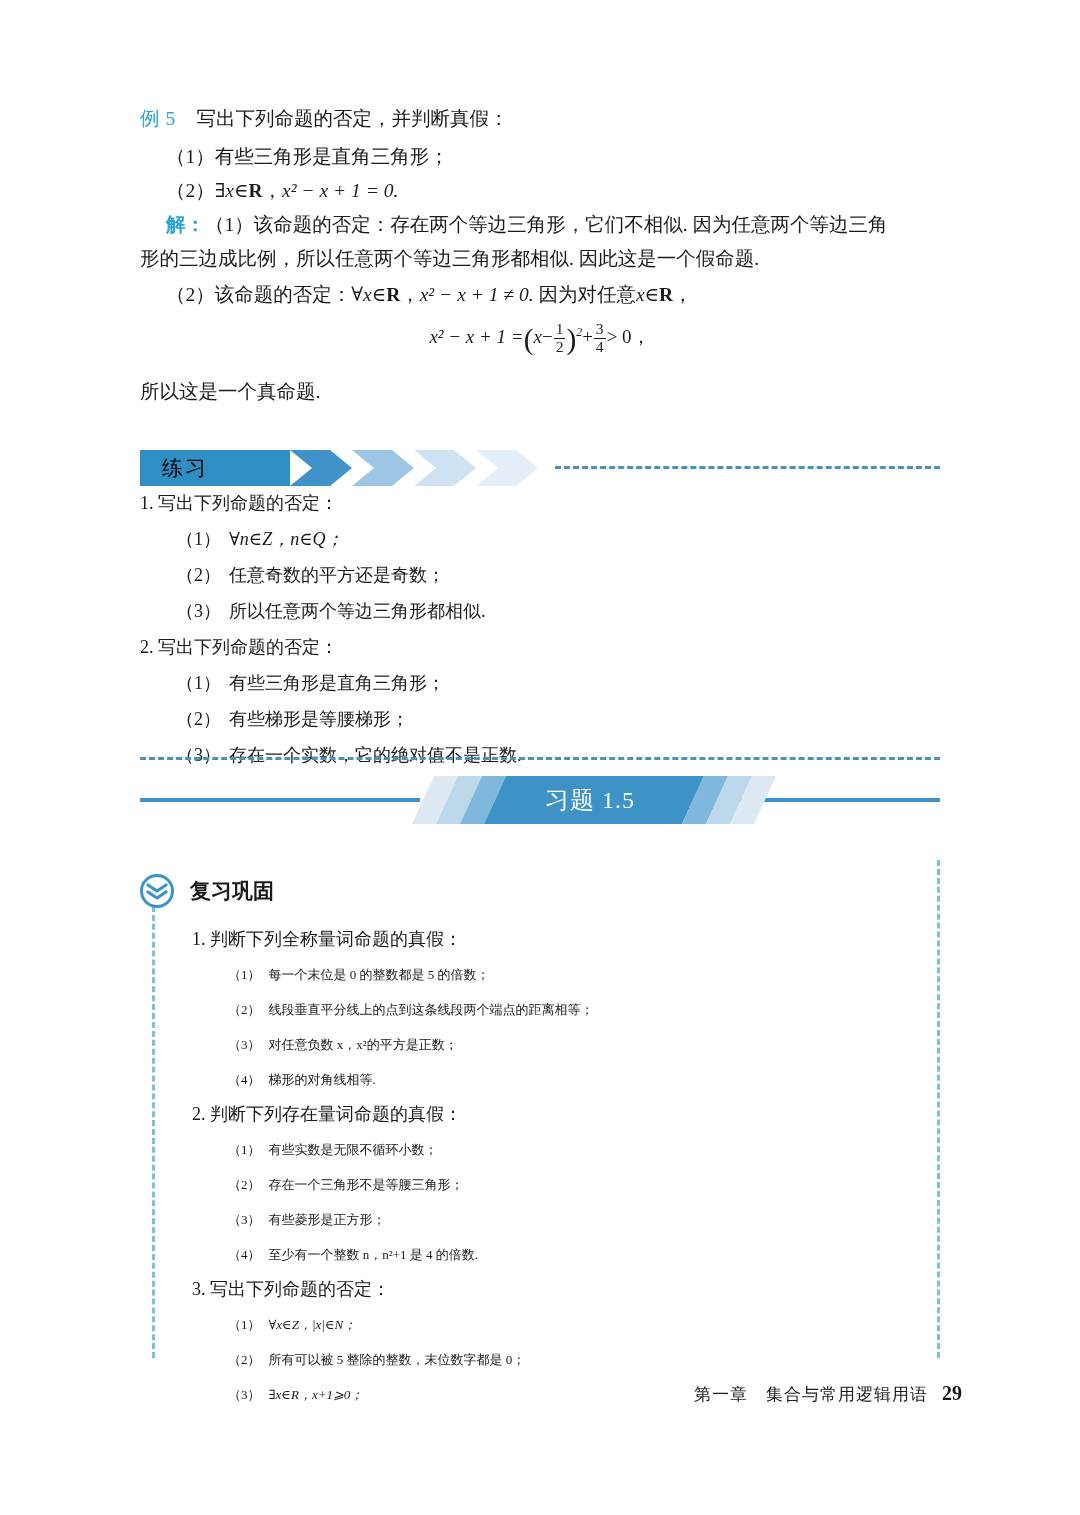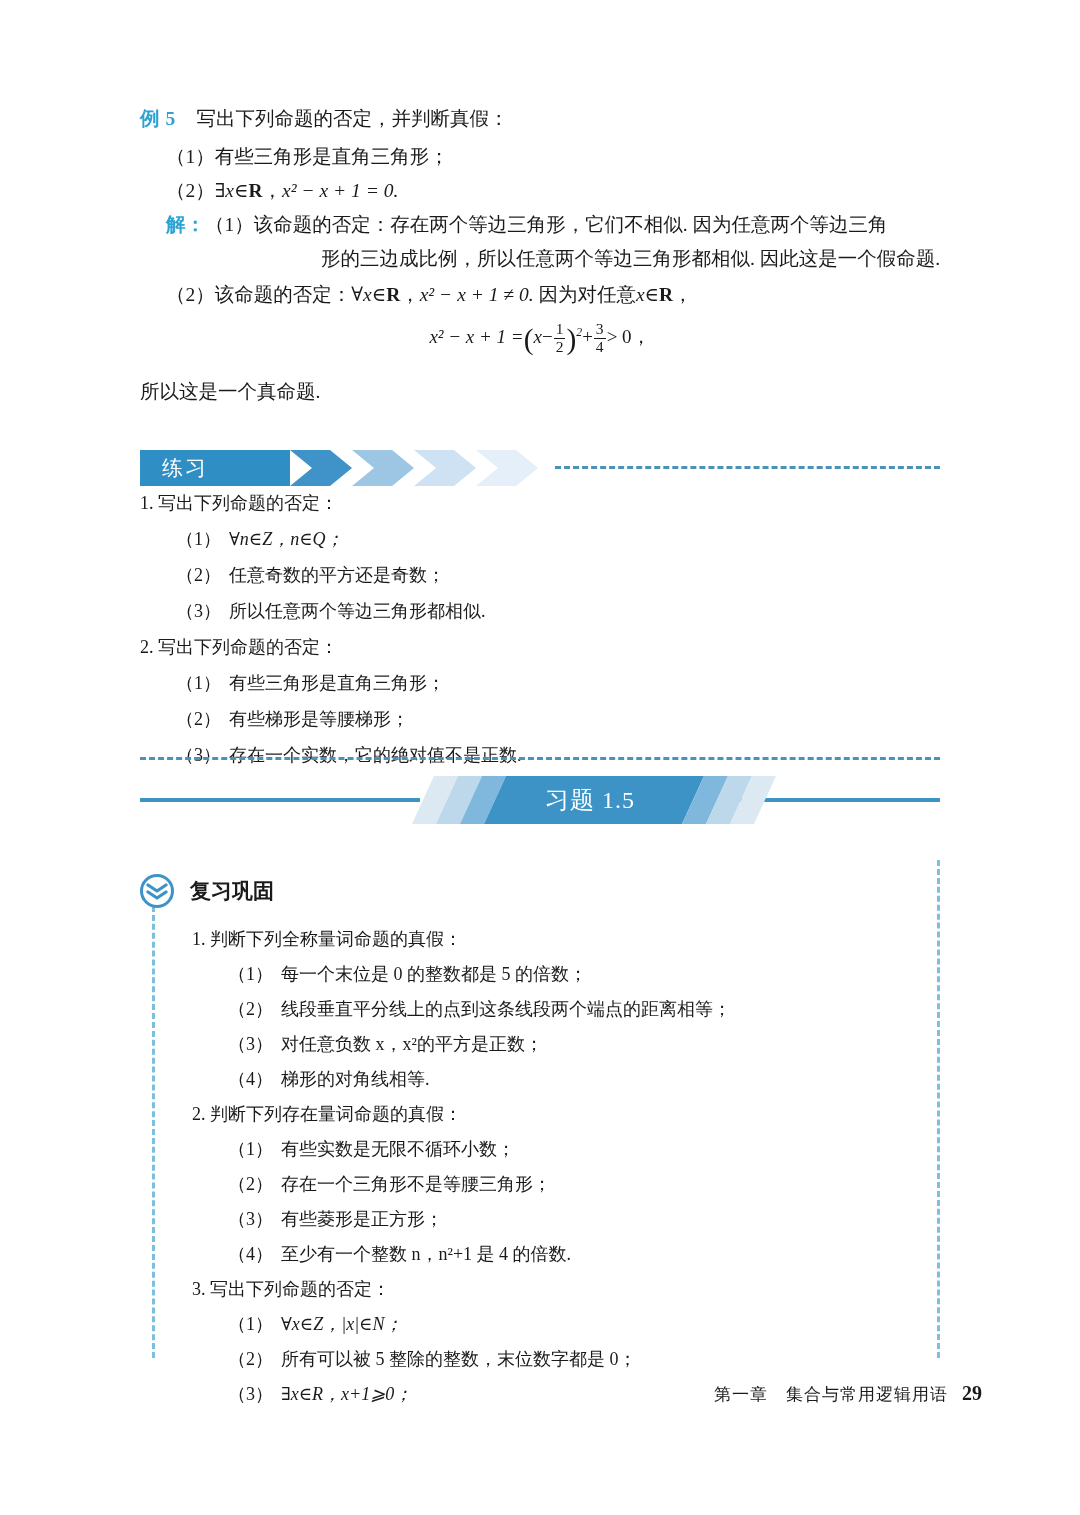--- a/index.html
+++ b/index.html
@@ -12,44 +12,44 @@
     overflow:hidden;
   }
   .page { position:absolute; inset:0; }
   .mathvar { font-style:italic; font-family:"Liberation Serif","DejaVu Serif",serif; }
   .bb { font-weight:bold; font-style:normal; }
   sup.sq { font-size:.62em; vertical-align:super; font-style:italic; }
 
   
   .example-block { position:absolute; left:140px; top:104px; width:800px; }
   .ex-head { font-size:19.5px; line-height:30px; margin-bottom:6px; }
-  .ex-label { color:#2aa3d4; font-weight:bold; letter-spacing:.5px; }
+  .ex-label { color:#2aa3d4; font-weight:normal; letter-spacing:.5px; }
   .ex-label .num { color:#2aa3d4; }
   .ex-head .ex-text { margin-left:16px; }
   .ex-item { font-size:19.5px; line-height:34px; padding-left:26px; }
   .sol-line { font-size:19.5px; line-height:34px; padding-left:26px; }
   .sol-label { color:#2aa3d4; font-weight:bold; }
-  .sol-cont { font-size:19.5px; line-height:34px; padding-left:0px;text-align:right; }
+  .sol-cont { font-size:19.5px; line-height:34px; padding-left:0px; }
   .sol-2 { font-size:19.5px; line-height:34px; padding-left:26px; margin-top:2px;}
 
   
   .formula-row { text-align:center; margin-top:10px; margin-bottom:8px; font-size:19px; }
   .frac { display:inline-block; vertical-align:middle; text-align:center;
           font-size:.82em; line-height:1.06; margin:0 1px; position:relative; top:-1px;}
   .frac .num { display:block; padding:0 2px; border-bottom:1px solid #1a1a1a; }
   .frac .den { display:block; padding:0 2px; }
   .bigparen { font-size:1.55em; vertical-align:-.20em; line-height:0; font-family:"Liberation Serif",serif;}
   .conclusion { position:absolute; left:140px; top:378px; font-size:19.5px; }
 
   
   .lianxi-wrap { position:absolute; left:140px; top:450px; width:800px; height:36px; }
   .lx-blk { position:absolute; top:0; height:36px; }
   .lx-main { left:0; width:150px; background:#2f8fc4;
              display:flex; align-items:center; }
-  .lx-main .lx-text { color:#ffffff; font-size:21px; padding-left:22px; letter-spacing:2px;}
+  .lx-main .lx-text { color:#000000; font-size:21px; padding-left:22px; letter-spacing:2px;}
   .lx-arrow { width:62px; height:36px; }
   .lx-a1 { left:150px; background:#3f93c9;
            clip-path:polygon(0 0,40px 0,62px 18px,40px 36px,0 36px,22px 18px); }
   .lx-a2 { left:212px; background:#9cc6e4;
            clip-path:polygon(0 0,40px 0,62px 18px,40px 36px,0 36px,22px 18px); }
   .lx-a3 { left:274px; background:#cfe2f3;
            clip-path:polygon(0 0,40px 0,62px 18px,40px 36px,0 36px,22px 18px); }
   .lx-a4 { left:336px; background:#e4eff9;
            clip-path:polygon(0 0,40px 0,62px 18px,40px 36px,0 36px,22px 18px); }
   .lx-dash { position:absolute; left:415px; top:16px; right:0; height:0;
@@ -91,26 +91,26 @@
 
   .fx-head { position:absolute; left:0px; top:14px; display:flex; align-items:center; }
   .fx-icon { width:34px; height:34px; border-radius:50%;
              border:3px solid #3d93c6; box-sizing:border-box;
              display:flex; align-items:center; justify-content:center;
              flex-direction:column; background:#ffffff; }
   .fx-title { font-size:21px; font-weight:bold; margin-left:16px; }
 
   .xt-list { position:absolute; left:42px; top:62px; width:740px; }
   .xt-q { font-size:18px; line-height:35px; padding-left:10px; }
-  .xt-sub { font-size:18px; line-height:35px; padding-left:46px; }
+  .xt-sub { font-size:13px; line-height:35px; padding-left:46px; }
   .xt-sub .sn { margin-right:8px; }
 
   
-  .footer { position:absolute; left:0; right:8px; top:1382px; text-align:right;
-            padding-right:90px; font-size:17px; }
+  .footer { position:absolute; left:0; right:0; top:1382px; text-align:right;
+            padding-right:118px; font-size:17px; }
   .footer .ftxt { letter-spacing:1px; }
   .footer .fpage { font-weight:bold; font-size:20px; margin-left:14px; }
 </style>
 </head>
 <body>
 
 <div class="page">
 
   <div class="example-block">
 

